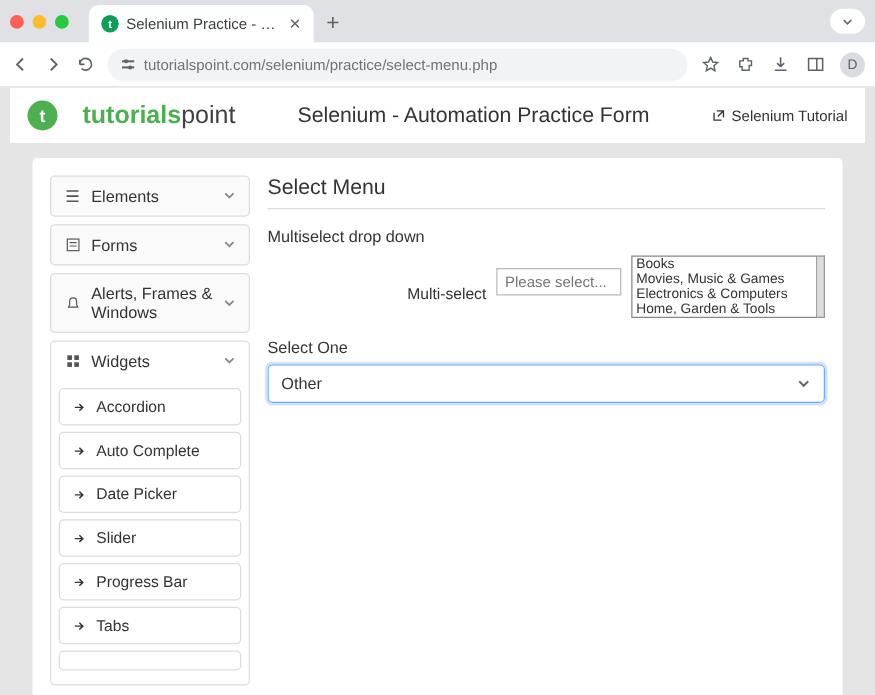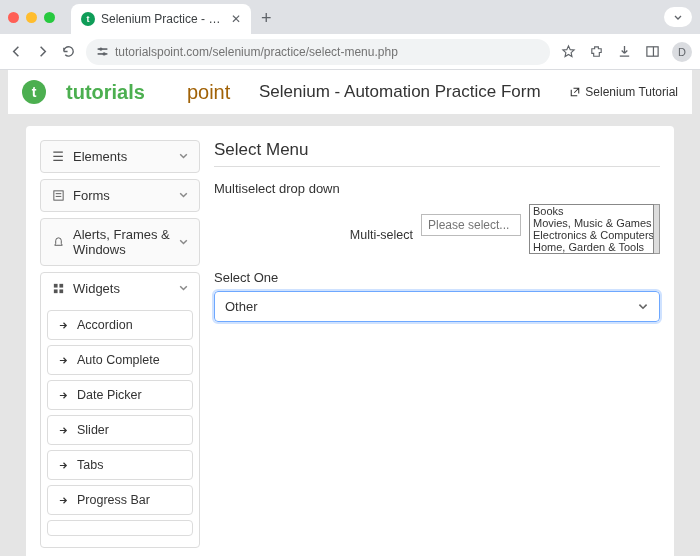--- a/index.html
+++ b/index.html
@@ -24,21 +24,21 @@
   .addr .secure { color: #5f6368; }
   .right-icos { display: flex; gap: 12px; align-items: center; }
   .avatar { width: 20px; height: 20px; border-radius: 50%; background: #dadce0; display: flex; align-items: center; justify-content: center; font-size: 11px; color: #5f6368; }
 
   
   .page-bg { background: #e5e5e5; height: 486px; padding: 0 0 0 0; overflow: auto; }
   .header-bar { background: #fff; margin: 0 8px 0 8px; padding: 10px 14px; display: flex; align-items: center; }
   .logo { display: flex; align-items: center; gap: 4px; font-size: 20px; }
   .logo-ico { width: 24px; height: 24px; background: #4caf50; border-radius: 50%; display: flex; align-items: center; justify-content: center; color: #fff; font-weight: bold; font-size: 14px; }
   .logo-text1 { color: #4caf50; font-weight: 600; margin-left: 16px; }
-  .logo-text2 { color: #a16207; font-weight: 400; margin-left: 42px; }
+  .logo-text2 { color: #404040; font-weight: 400; }
   .header-title { flex: 1; text-align: center; font-size: 17px; color: #333; }
   .tutorial-link { font-size: 12px; color: #333; display: flex; align-items: center; gap: 4px; }
 
   .content-wrap { display: flex; gap: 14px; background: #fff; margin: 12px 26px 0 26px; padding: 14px; border-radius: 4px; min-height: 440px; }
   .sidebar { width: 160px; flex-shrink: 0; }
   .acc-item { border: 1px solid #dcdcdc; border-radius: 4px; margin-bottom: 6px; background: #fafafa; }
   .acc-head { display: flex; align-items: center; padding: 8px 10px; gap: 8px; font-size: 13px; color: #333; }
   .acc-head .ico { width: 14px; display: inline-flex; justify-content: center; color: #555; }
   .acc-head .lbl { flex: 1; }
   .acc-head .chev { color: #888; }
@@ -46,21 +46,21 @@
   .sub-item { display: flex; align-items: center; gap: 8px; padding: 7px 10px; border: 1px solid #dcdcdc; border-radius: 4px; margin-bottom: 5px; font-size: 12.5px; color: #333; background: #fff; }
   .sub-item .arrow { color: inherit; }
 
   .main { flex: 1; }
   .main h2 { font-size: 17px; font-weight: 500; color: #333; border-bottom: 1px solid #ddd; padding-bottom: 6px; margin-bottom: 14px; }
   .field-label { font-size: 13px; color: #333; margin-bottom: 8px; }
   .multi-row { display: flex; align-items: flex-start; gap: 8px; margin-bottom: 16px; }
   .multi-row .ml-spacer { flex: 1; }
   .multi-row .ml-label { font-size: 12.5px; color: #333; padding-top: 24px; }
   .msel-input { width: 100px; height: 22px; border: 1px solid #bbb; padding: 2px 6px; font-size: 12px; color: #999; align-self: flex-end; margin-bottom: 18px; }
-  .listbox { border: 1px solid #888; width: 125px; font-size: 11px; background: #fff; }
+  .listbox { border: 1px solid #888; width: 149px; font-size: 11px; background: #fff; }
   .listbox .opt { padding: 0px 3px; white-space: nowrap; overflow: hidden; }
   .listbox-wrap { display: flex; }
   .listbox-scroll { width: 6px; background: #ddd; border: 1px solid #999; border-left: none; }
   .section-label { font-size: 13px; color: #333; margin-bottom: 6px; }
   .select-one { border: 1px solid #6ea8ff; outline: 2px solid #cfe2ff; border-radius: 4px; padding: 7px 10px; display: flex; align-items: center; font-size: 13px; color: #333; }
   .select-one .val { flex: 1; }
   .select-one .dd { color: #666; }
 
   svg { display: block; }
 </style>
@@ -252,29 +252,29 @@
                 </svg>
               </span>
               <span>Slider</span>
             </div>
             <div class="sub-item">
               <span class="arrow">
                 <svg width="11" height="11" viewBox="0 0 12 12">
                   <path d="M2 6h7M6 3l3 3-3 3" stroke="currentColor" stroke-width="1.3" fill="none"></path>
                 </svg>
               </span>
+              <span>Progress Bar</span>
+            </div>
+            <div class="sub-item">
+              <span class="arrow">
+                <svg width="11" height="11" viewBox="0 0 12 12">
+                  <path d="M2 6h7M6 3l3 3-3 3" stroke="currentColor" stroke-width="1.3" fill="none"></path>
+                </svg>
+              </span>
               <span>Tabs</span>
-            </div>
-            <div class="sub-item">
-              <span class="arrow">
-                <svg width="11" height="11" viewBox="0 0 12 12">
-                  <path d="M2 6h7M6 3l3 3-3 3" stroke="currentColor" stroke-width="1.3" fill="none"></path>
-                </svg>
-              </span>
-              <span>Progress Bar</span>
             </div>
             <div class="sub-item"></div>
           </div>
       </div>
 
     </div>
 
     <div class="main">
       <h2>Select Menu</h2>
       <div class="field-label">Multiselect drop down</div>

